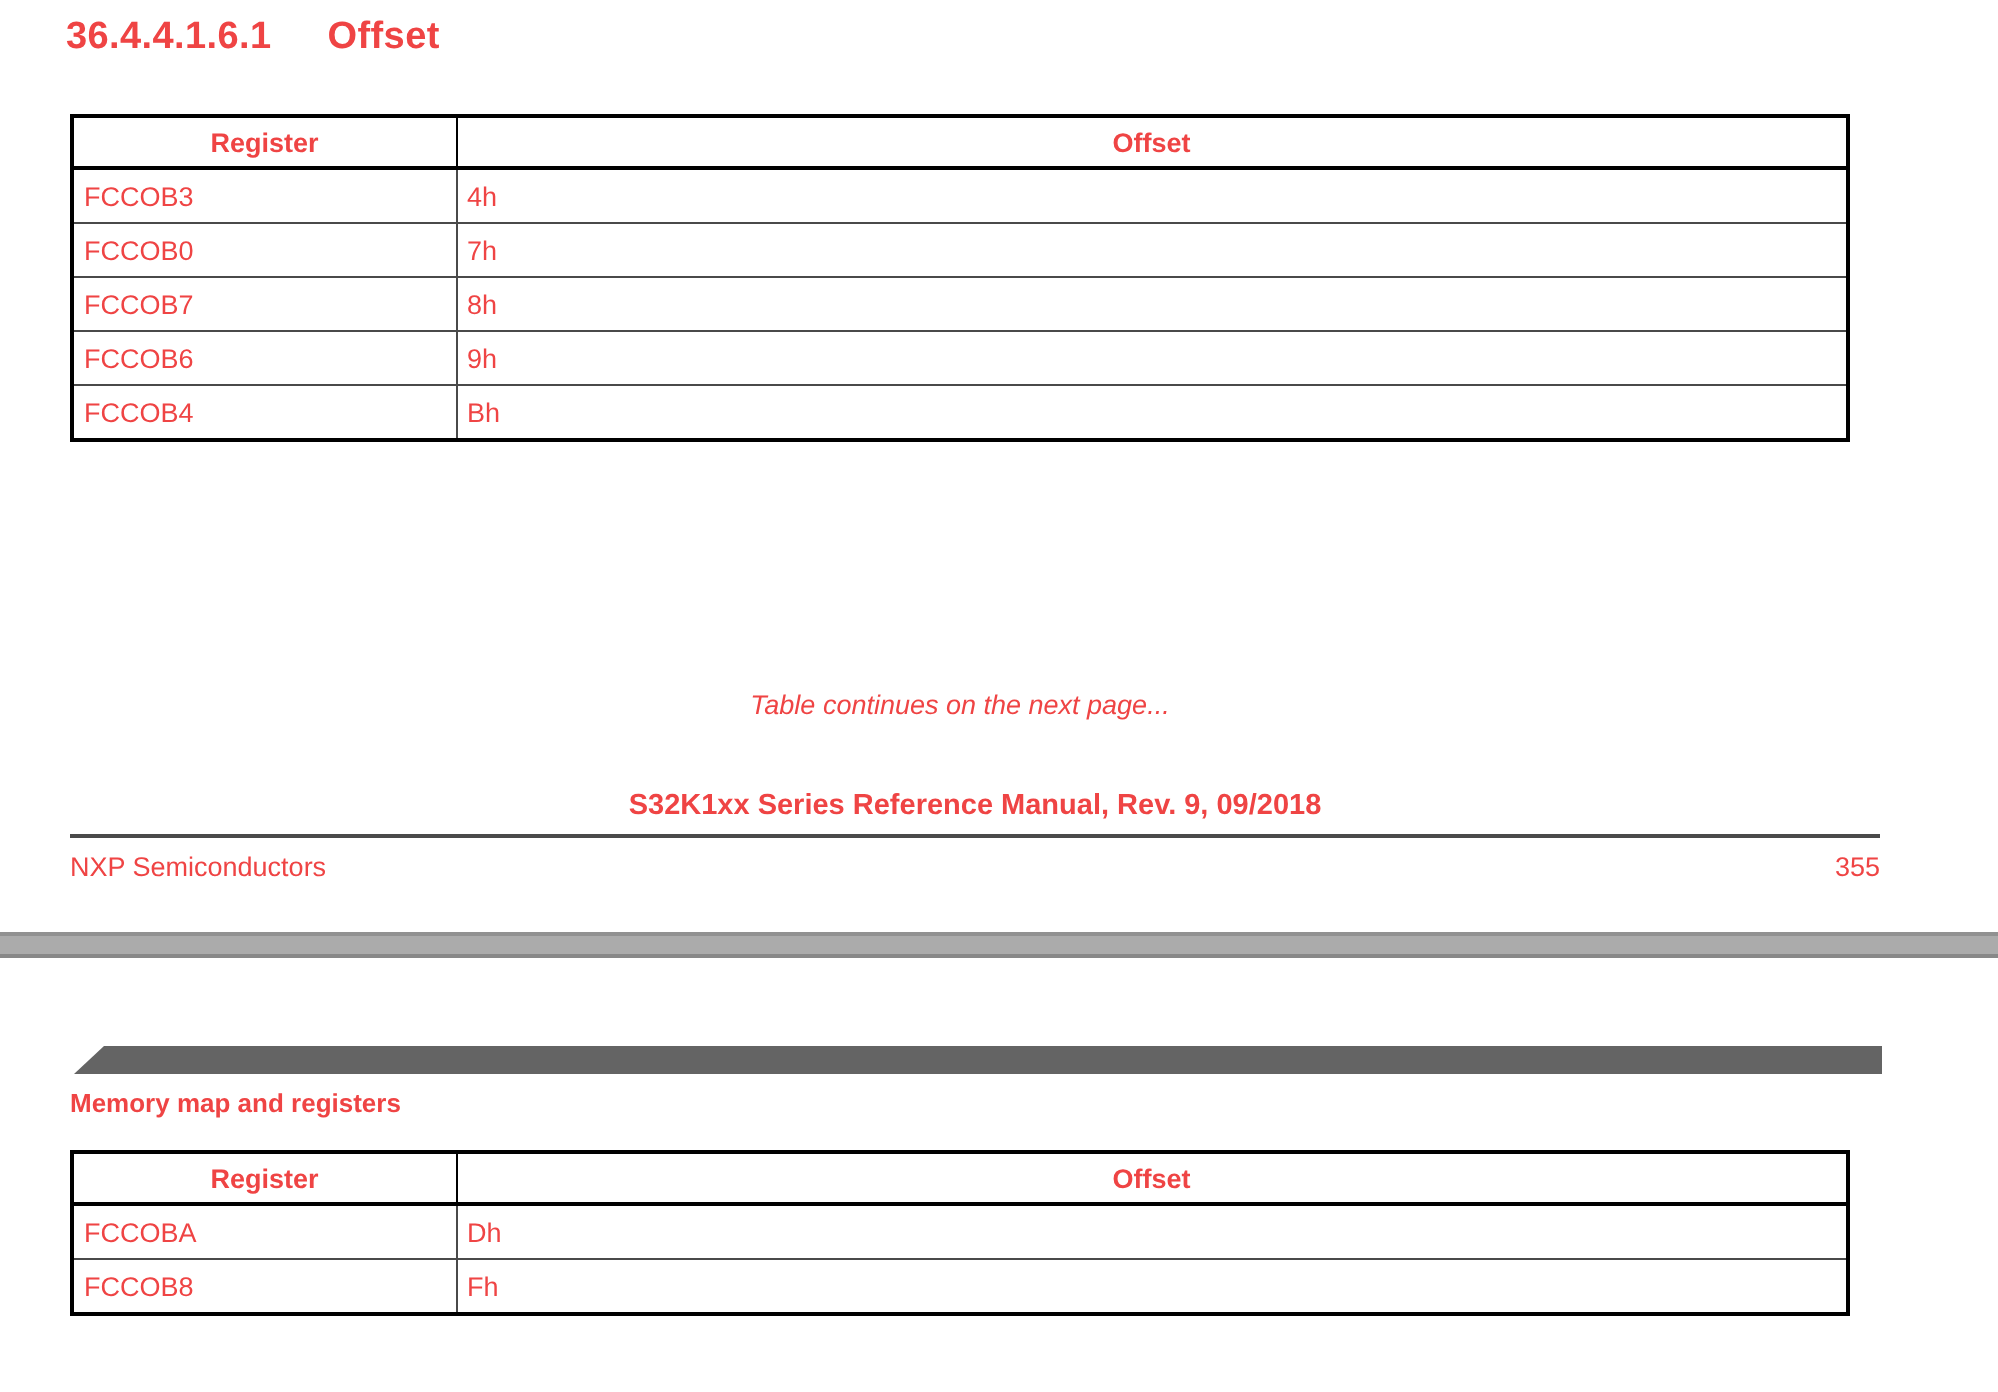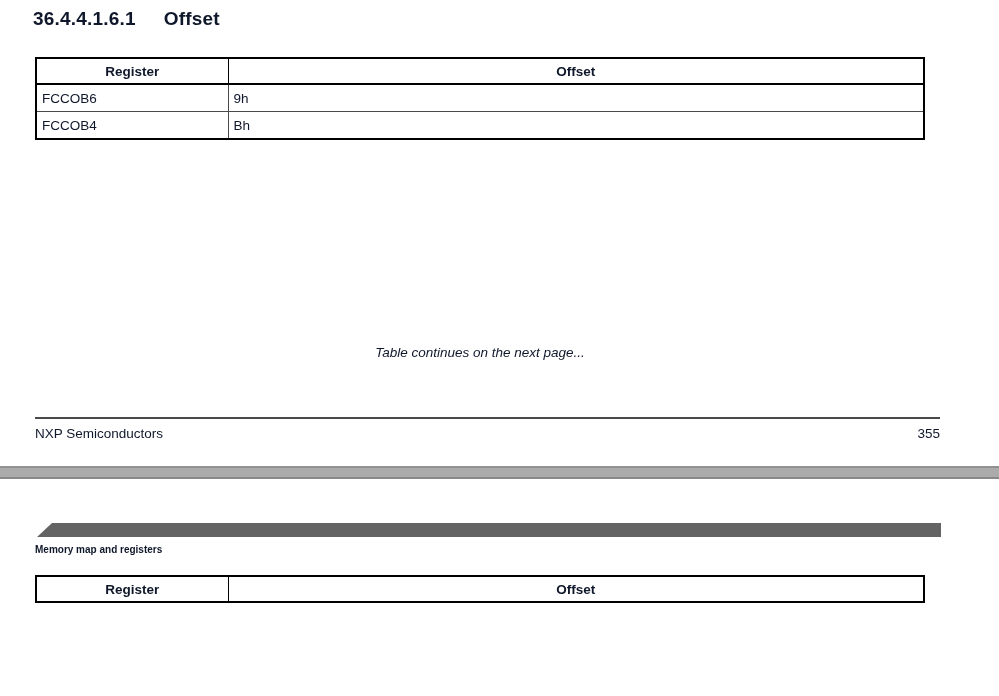--- a/index.html
+++ b/index.html
@@ -3,21 +3,21 @@
 <meta charset="utf-8">
 <style>
   html, body { margin: 0; padding: 0; background: #ffffff; }
   .screen {
     position: relative;
     width: 999px;
     height: 696px;
     background: #ffffff;
     overflow: hidden;
     font-family: "Liberation Sans", sans-serif;
-    color: #0f172a;
+    color: #ef4444;
   }
 
   
   .section-heading {
     position: absolute;
     left: 33px;
     top: 8px;
     margin: 0;
     font-size: 19px;
     font-weight: bold;
@@ -122,21 +122,21 @@
     width: 904px;
     height: 14px;
     background: #646464;
     clip-path: polygon(15px 0, 100% 0, 100% 100%, 0 100%);
   }
   .running-title {
     position: absolute;
     left: 35px;
     top: 544px;
     font-weight: bold;
-    font-size: 10px;
+    font-size: 13px;
   }
 </style>
 </head>
 <body>
 
 <div class="screen">
 
   <h1 class="section-heading">
     <span>36.4.4.1.6.1</span><span class="heading-title">Offset</span>
   </h1>
@@ -147,32 +147,45 @@
         <col class="col-offset">
       </colgroup>
     <thead>
       <tr>
         <th>Register</th>
         <th>Offset</th>
       </tr>
     </thead>
     <tbody>
       <tr>
+        <td>FCCOB3</td>
+        <td>4h</td>
+      </tr>
+      <tr>
+        <td>FCCOB0</td>
+        <td>7h</td>
+      </tr>
+      <tr>
+        <td>FCCOB7</td>
+        <td>8h</td>
+      </tr>
+      <tr>
         <td>FCCOB6</td>
         <td>9h</td>
       </tr>
       <tr>
         <td>FCCOB4</td>
         <td>Bh</td>
       </tr>
     </tbody>
   </table>
 
   <div class="continuation-note">Table continues on the next page...</div>
 
+  <div class="manual-title">S32K1xx Series Reference Manual, Rev. 9, 09/2018</div>
 
   <div class="footer-rule"></div>
 
   <div class="footer-row">
     <span>NXP Semiconductors</span>
     <span>355</span>
   </div>
 
   <div class="page-separator"></div>
 
@@ -185,16 +198,24 @@
         <col class="col-register">
         <col class="col-offset">
       </colgroup>
     <thead>
       <tr>
         <th>Register</th>
         <th>Offset</th>
       </tr>
     </thead>
     <tbody>
+      <tr>
+        <td>FCCOBA</td>
+        <td>Dh</td>
+      </tr>
+      <tr>
+        <td>FCCOB8</td>
+        <td>Fh</td>
+      </tr>
     </tbody>
   </table>
 
 </div>
 
 </body></html>

